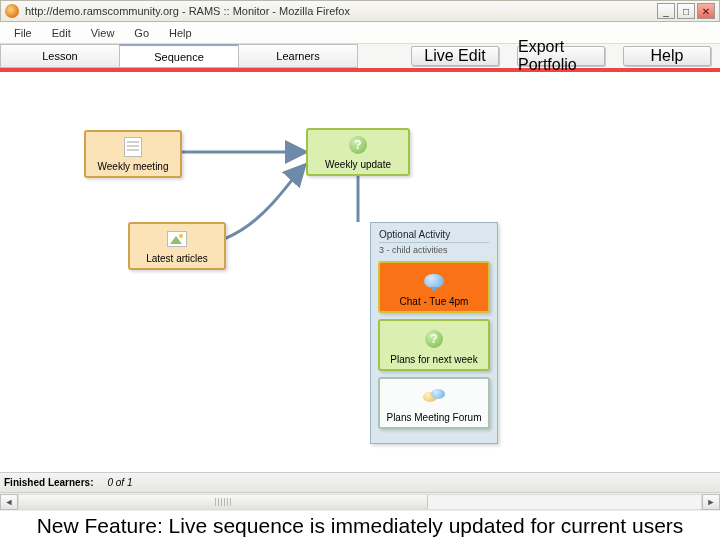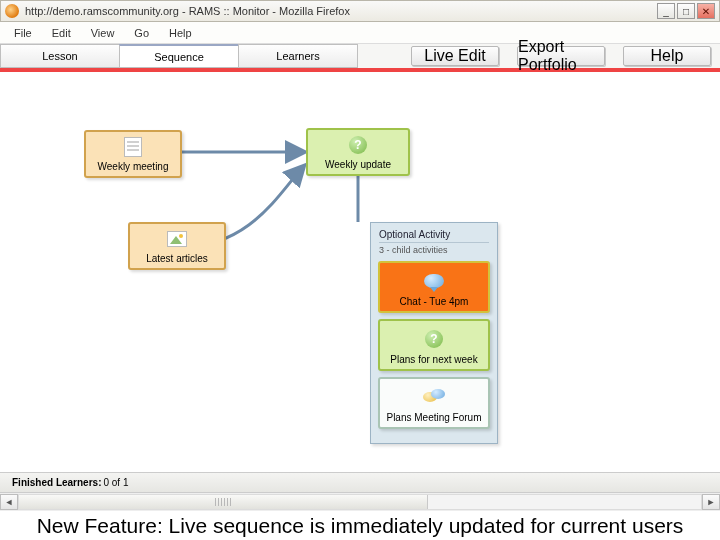--- a/index.html
+++ b/index.html
@@ -31,23 +31,23 @@
   .th-orange { background:#fbe2b7; border-color:#d1a24d; }
   .th-green  { background:#dbf0b0; border-color:#9fc24a; }
   .th-yellow { background:#f97316; border-color:#d2c23c; }
   .th-white  { background:#fafcfb; border-color:#a9c4b4; }
   .optional { position:absolute; background:#dbe7ee; border:1px solid #9cb3c4; box-shadow:2px 2px 3px rgba(0,0,0,.15); padding:6px 6px 8px;margin-left:28px; }
   .optional .hdr { font-size:10px; color:#223; margin:0 2px 2px; }
   .optional .sub { font-size:9px; color:#555; margin:0 2px 6px; border-top:1px solid #b5c6d2; padding-top:2px; }
   .optional .child { position:relative; width:112px; height:52px; margin:4px auto 6px; }
   .optional .child .node { position:relative; width:112px; height:52px; }
   
-  .statusbar { height:20px; background:linear-gradient(#f4f4f2,#e6e6e2); border-top:1px solid #ccc; display:flex; align-items:center; font-size:10px; padding-left:12px; }
+  .statusbar { height:20px; background:linear-gradient(#f4f4f2,#e6e6e2); border-top:1px solid #ccc; display:flex; align-items:center; font-size:10px; padding-left:4px; }
   .statusbar .stat-label { font-weight:bold; }
-  .statusbar .stat-val { margin-left:2px; }
+  .statusbar .stat-val { margin-left:14px;font-style:italic; }
   
   .hscroll { height:18px; display:flex; align-items:center; background:#efefef; border-top:1px solid #ccc; }
   .hscroll .arrow { width:18px; height:16px; border:1px solid #bdbdbd; background:linear-gradient(#fbfbfb,#e5e5e5); display:flex; align-items:center; justify-content:center; font-size:9px; color:#555; }
   .hscroll .track { flex:1; height:16px; background:#f4f4f4; border:1px solid #dcdcdc; position:relative; }
   .hscroll .thumb { position:absolute; left:0; top:0; height:14px; width:60%; background:linear-gradient(#f9f9f7,#e2e2dd); border-right:1px solid #c9c9c9; display:flex; align-items:center; justify-content:center; }
   .hscroll .thumb .grip { width:16px; height:8px; background:repeating-linear-gradient(90deg,#b8b8b8 0 1px,transparent 1px 3px); }
   
   .caption { height:30px; display:flex; align-items:center; justify-content:center; font-size:21px; font-family: Arial, sans-serif; background:#fff; border-top:1px solid #eee; }
   
   .i-sheet { width:18px; height:20px; background:#fff; border:1px solid #bbb; position:relative; }

